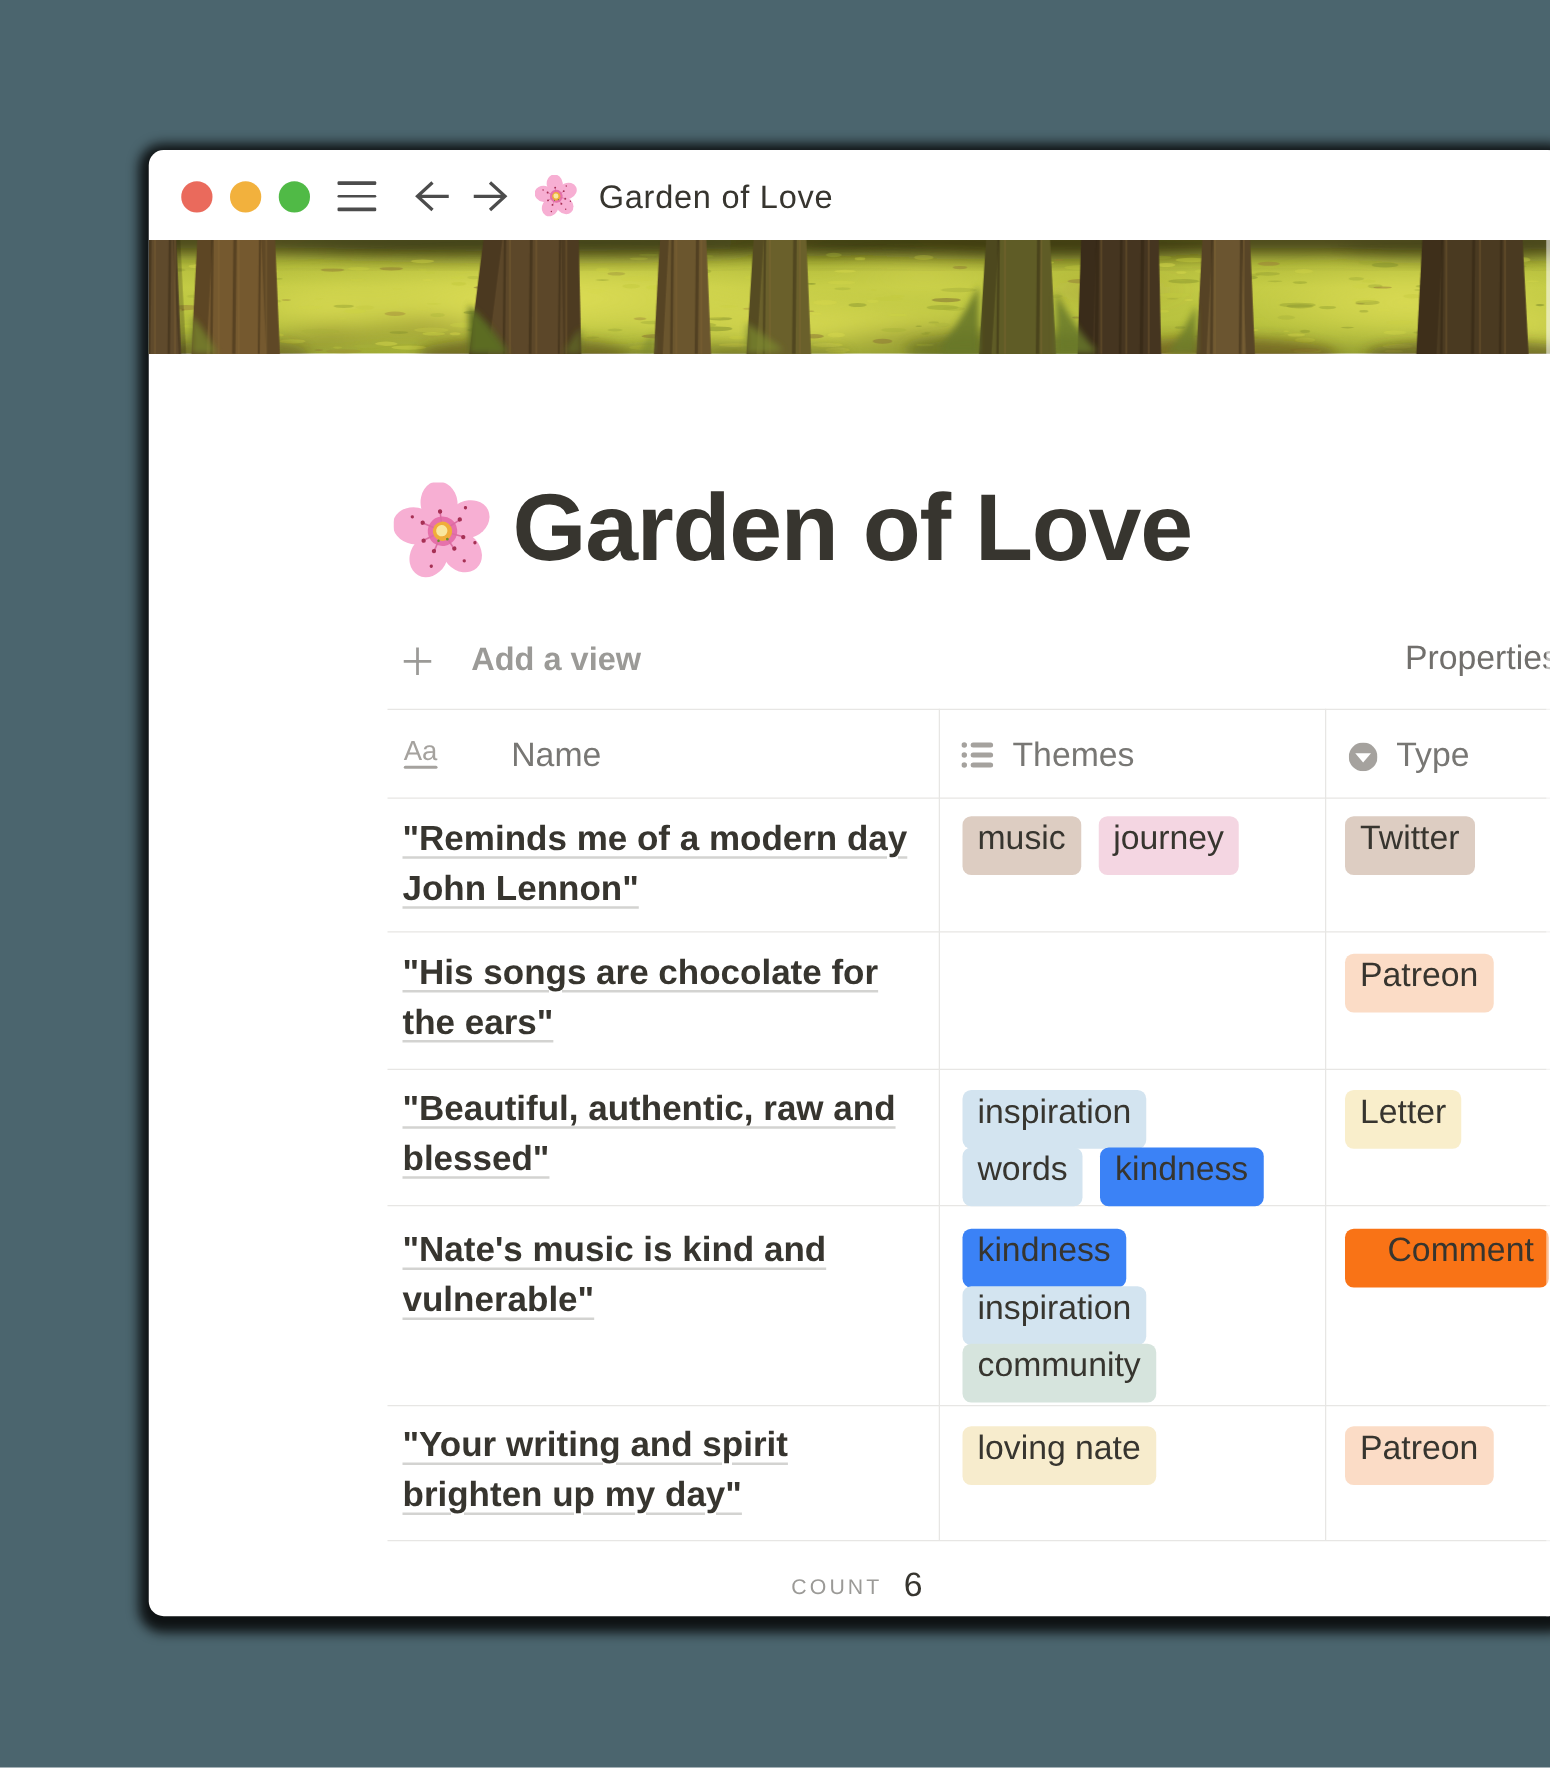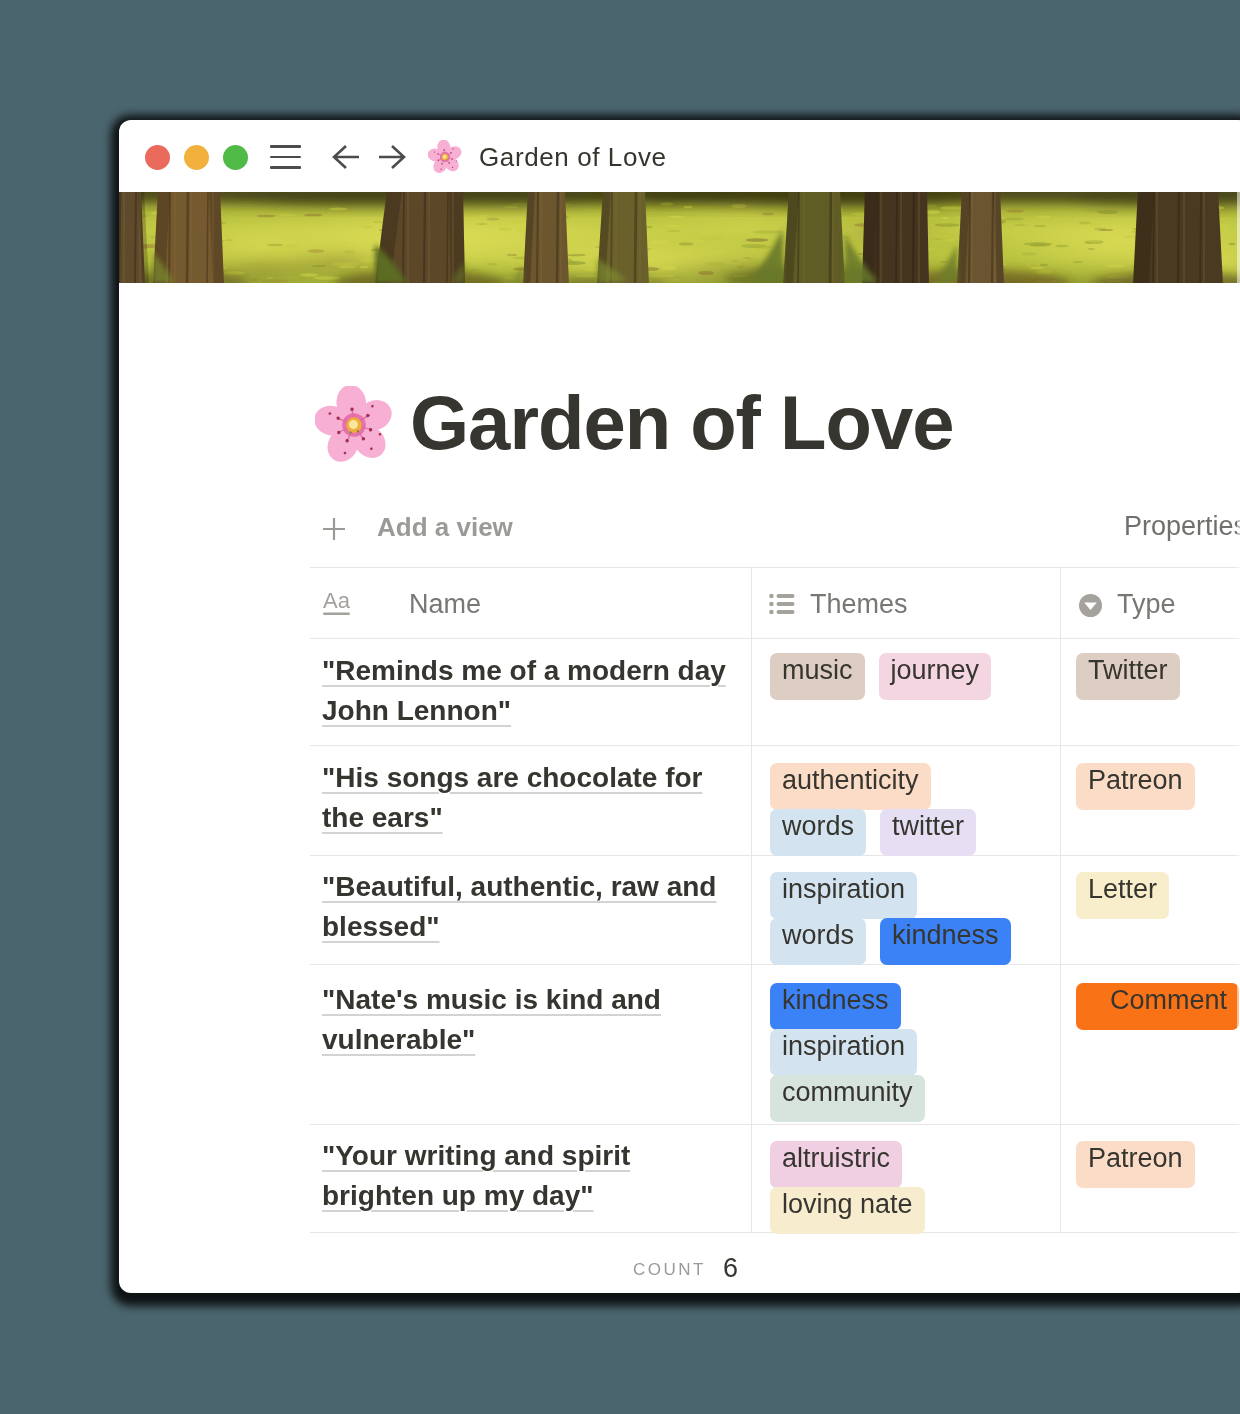--- a/index.html
+++ b/index.html
@@ -623,44 +623,39 @@
 <path d="M5.2 8.5 L17.8 8.5 L11.5 16 Z" fill="#ffffff"></path>
 </svg>
 
   <div class="name" style="left:203px; top:531px;">"Reminds me of a modern day<br>John Lennon"</div>
   <div class="tags" style="left:651px; top:533px;">
       <div class="tl"><span class="tag t-brown">music</span><span class="tag t-pink">journey</span></div>
     </div>
   <div class="tags" style="left:957px; top:533px;"><span class="tag t-brown">Twitter</span></div>
 
   <div class="name" style="left:203px; top:638px;">"His songs are chocolate for<br>the ears"</div>
-  <div class="tags" style="left:651px; top:643px;">
-      <div class="tl"><span class="tag t-orange">authenticity</span></div>
-      <div class="tl"><span class="tag t-blue">words</span><span class="tag t-purple">twitter</span></div>
-    </div>
   <div class="tags" style="left:957px; top:643px;"><span class="tag t-orange">Patreon</span></div>
 
   <div class="name" style="left:203px; top:747px;">"Beautiful, authentic, raw and<br>blessed"</div>
   <div class="tags" style="left:651px; top:752px;">
       <div class="tl"><span class="tag t-blue">inspiration</span></div>
       <div class="tl"><span class="tag t-blue">words</span><span class="tag t-red">kindness</span></div>
     </div>
   <div class="tags" style="left:957px; top:752px;"><span class="tag t-yellow">Letter</span></div>
 
   <div class="name" style="left:203px; top:860px;">"Nate's music is kind and<br>vulnerable"</div>
   <div class="tags" style="left:651px; top:863px;">
       <div class="tl"><span class="tag t-red">kindness</span></div>
       <div class="tl"><span class="tag t-blue">inspiration</span></div>
       <div class="tl"><span class="tag t-teal">community</span></div>
     </div>
   <div class="tags" style="left:957px; top:863px;"><span class="tag t-purple2">Comment</span></div>
 
   <div class="name" style="left:203px; top:1016px;">"Your writing and spirit<br>brighten up my day"</div>
   <div class="tags" style="left:651px; top:1021px;">
-      <div class="tl"><span class="tag t-pink2">altruistric</span></div>
       <div class="tl"><span class="tag t-cream">loving nate</span></div>
     </div>
   <div class="tags" style="left:957px; top:1021px;"><span class="tag t-orange">Patreon</span></div>
 
   <div class="count-label">COUNT</div>
   <div class="count-num">6</div>
   <div class="fade"></div>
 </div>
 
 </body></html>

